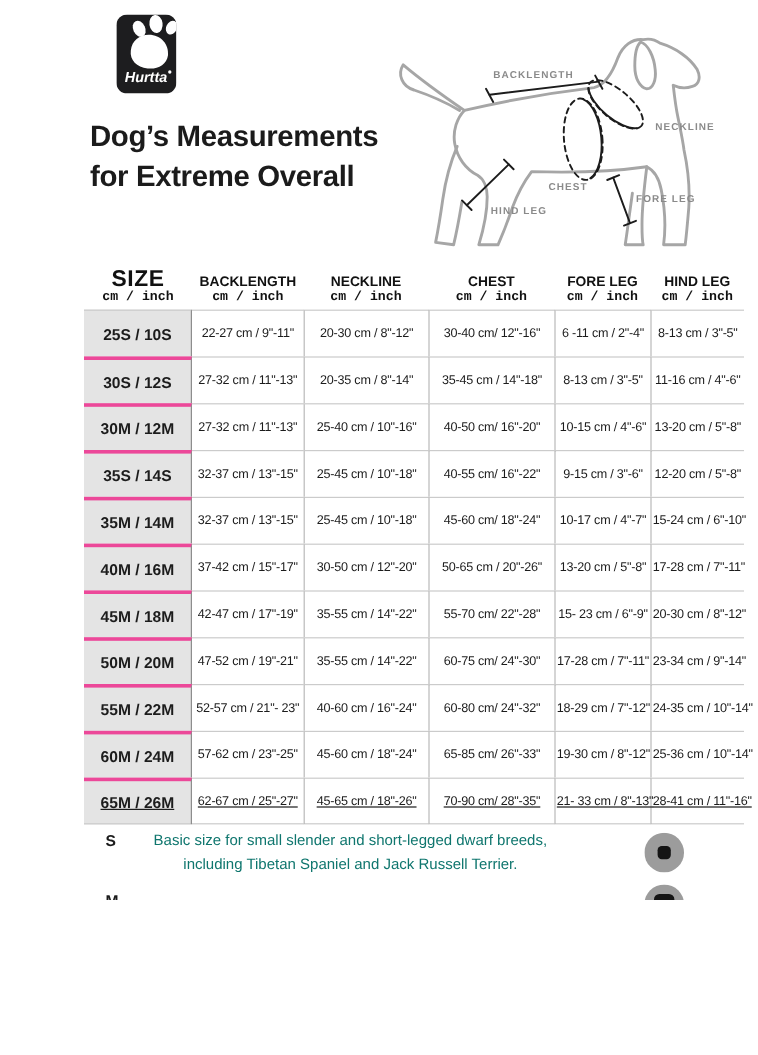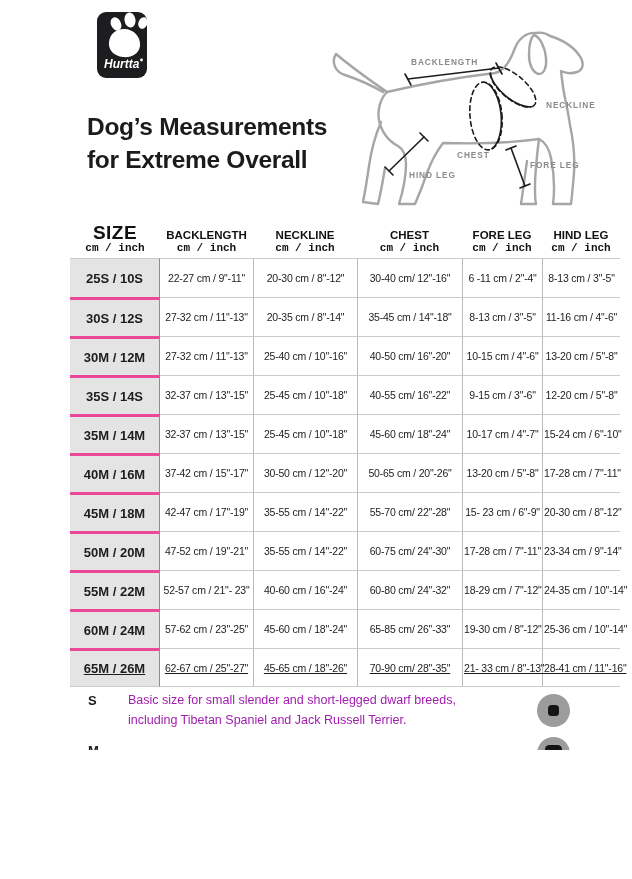--- a/index.html
+++ b/index.html
@@ -3,21 +3,21 @@
 <meta charset="utf-8">
 <style>
   html,body{margin:0;padding:0;background:#fff;}
   .page{position:relative;width:632px;height:750px;background:#ffffff;overflow:hidden;
         font-family:"Liberation Sans","DejaVu Sans",sans-serif;color:#1b1b1b;}
 
   
   .logo{position:absolute;left:97px;top:12px;width:50px;height:66px;}
 
   
-  .title{position:absolute;left:75px;top:98px;margin:12px;font-size:24.5px;line-height:33px;
+  .title{position:absolute;left:75px;top:98px;margin:0;font-size:24.5px;line-height:33px;
          font-weight:bold;letter-spacing:-0.3px;color:#1b1b1b;}
 
   
   .diagram{position:absolute;left:325px;top:15px;width:305px;height:195px;}
   .diagram text{font-family:"Liberation Sans","DejaVu Sans",sans-serif;font-size:8.3px;
                 letter-spacing:0.9px;fill:#8a8a8a;font-weight:bold;}
 
   
   .size-table{position:absolute;left:70px;top:218px;width:550px;border-collapse:separate;
               border-spacing:0;table-layout:fixed;}
@@ -32,21 +32,21 @@
                  letter-spacing:0;border-top:3px solid #ec4899;border-right:1px solid #8d8d8d;}
   .size-table tbody tr:first-child td:first-child{border-top:1px solid #cbcbcb;}
   .size-table td:nth-child(3),.size-table td:nth-child(4),
   .size-table td:nth-child(5),.size-table td:nth-child(6){border-left:1px solid #b9b9b9;}
   .size-table tbody tr:last-child td{border-bottom:1px solid #cbcbcb;text-decoration:underline;}
 
   
   .footnotes{position:absolute;left:88px;top:691px;width:380px;}
   .footnote{display:flex;margin:0 0 11px 0;}
   .fn-letter{width:40px;flex:0 0 40px;font-weight:bold;font-size:13px;line-height:19.5px;}
-  .fn-text{font-size:12.5px;line-height:19.5px;color:#a21caf;}
+  .fn-text{font-size:12.5px;line-height:19.5px;color:#0f766e;text-align:center;}
   .fn-text span{display:block;}
   .fn-icon{position:absolute;left:449px;width:33px;height:33px;}
   .fn-icon-s{top:3px;}
   .fn-icon-m{top:46px;}
 </style>
 </head>
 <body>
 
 <div class="page">
 

